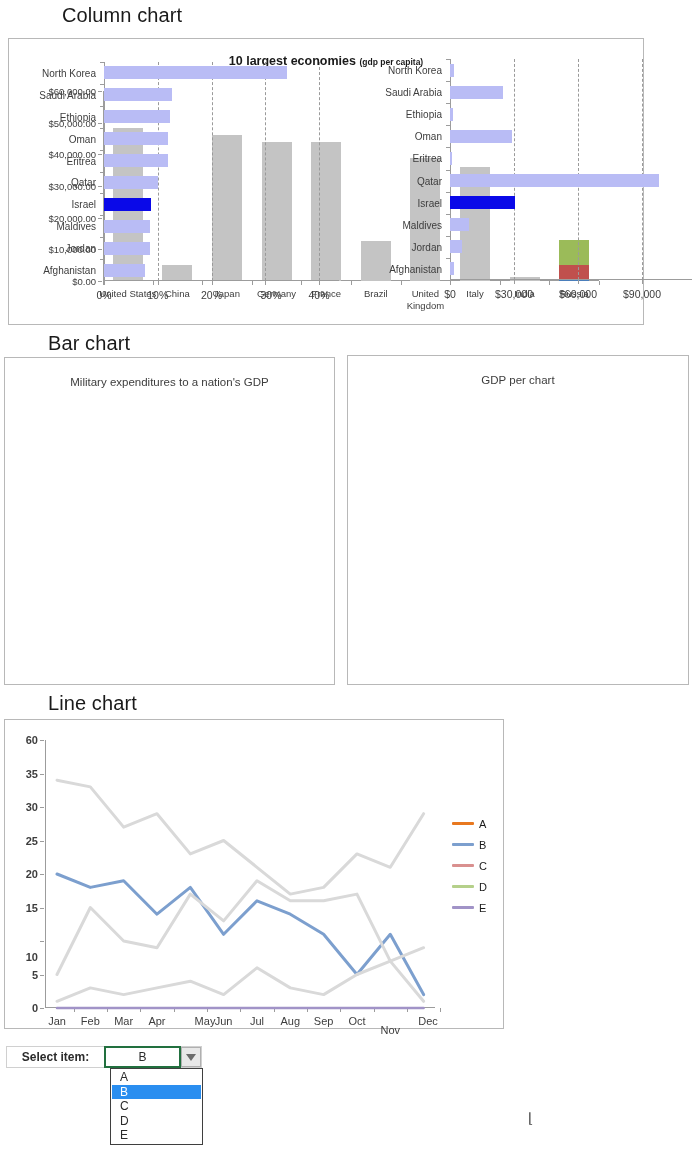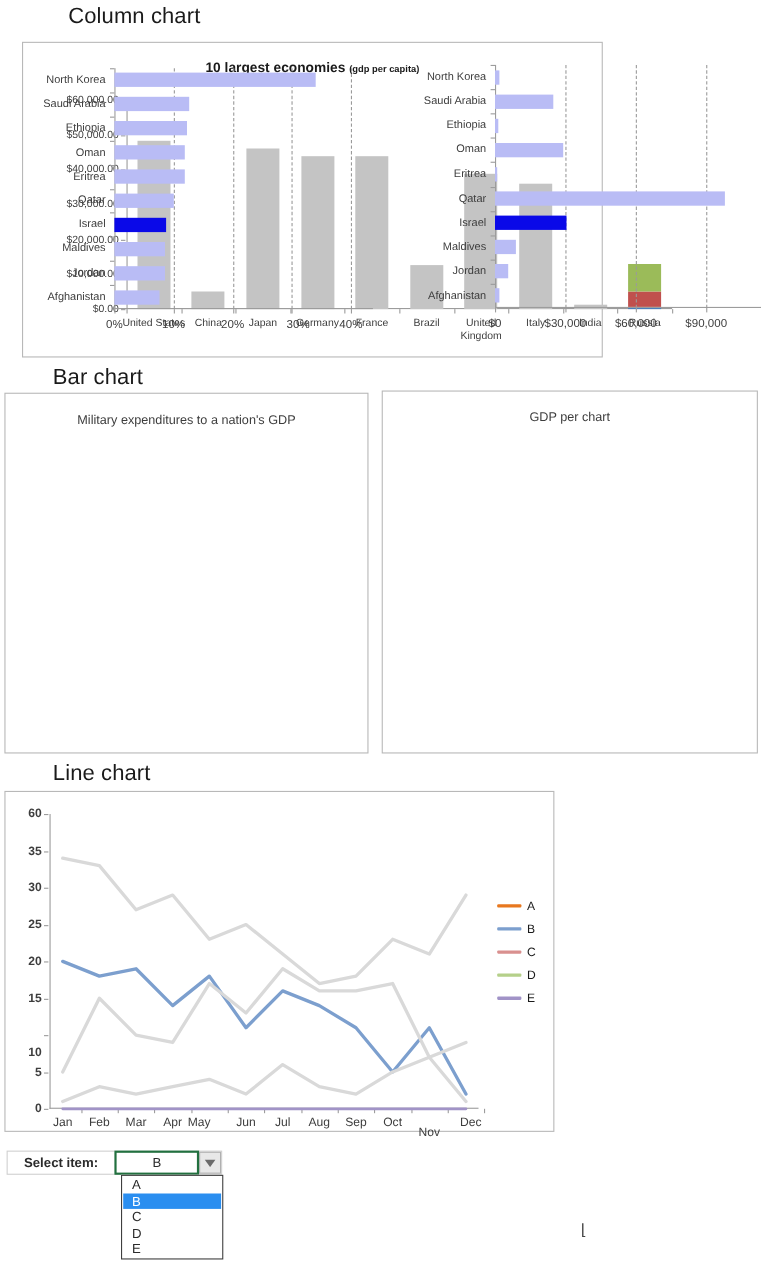--- a/index.html
+++ b/index.html
@@ -2,21 +2,21 @@
 <html><head>
 <meta charset="utf-8">
 <style>
   html,body{margin:0;padding:0;background:#ffffff;}
   body{width:692px;height:1151px;position:relative;
        font-family:"Liberation Sans", sans-serif;color:#1a1a1a;-webkit-font-smoothing:antialiased;}
   .sec-title{position:absolute;font-size:20px;color:#1a1a1a;letter-spacing:.1px;}
   .panel{position:absolute;border:1px solid #b8b8b8;background:#fff;box-sizing:border-box;}
 
   
-  #col-panel{left:20px;top:38px;width:528px;height:287px;}
+  #col-panel{left:8px;top:38px;width:636px;height:287px;}
   #col-title{position:absolute;left:0;right:0;top:15px;text-align:center;font-size:12.5px;font-weight:bold;color:#1a1a1a;}
   #col-title .sub{font-size:8.5px;font-weight:bold;}
   #col-plot{position:absolute;left:94px;top:52px;width:496px;height:190px;}
   .col-ylab{position:absolute;right:100%;margin-right:7px;font-size:9.5px;color:#3d3d3d;
             white-space:nowrap;transform:translateY(-50%);}
   .col-ytick{position:absolute;right:100%;margin-right:1px;width:4px;height:1px;background:#9c9c9c;}
   #col-axis{position:absolute;left:0;right:0;bottom:0;height:1px;background:#9c9c9c;}
   #col-yaxis{position:absolute;left:0;top:0;bottom:0;width:1px;background:#9c9c9c;}
   .col-xtick{position:absolute;bottom:-4px;width:1px;height:4px;background:#9c9c9c;}
   .colbar{position:absolute;bottom:0;width:30px;background:#c4c4c4;}
@@ -297,21 +297,21 @@
       </div>
     <div id="ln-xlabels">
         <div class="ln-xlab" style="left: 12px;">Jan</div>
         <div class="ln-xtick" style="left: 28.6636px;"></div>
         <div class="ln-xlab" style="left: 45.3273px;">Feb</div>
         <div class="ln-xtick" style="left: 61.9909px;"></div>
         <div class="ln-xlab" style="left: 78.6545px;">Mar</div>
         <div class="ln-xtick" style="left: 95.3182px;"></div>
         <div class="ln-xlab" style="left: 111.982px;">Apr</div>
         <div class="ln-xtick" style="left: 128.645px;"></div>
-        <div class="ln-xlab" style="left: 136px;">May</div>
+        <div class="ln-xlab" style="left: 160px;">May</div>
         <div class="ln-xtick" style="left: 161.973px;"></div>
         <div class="ln-xlab" style="left: 178.636px;">Jun</div>
         <div class="ln-xtick" style="left: 195.3px;"></div>
         <div class="ln-xlab" style="left: 211.964px;">Jul</div>
         <div class="ln-xtick" style="left: 228.627px;"></div>
         <div class="ln-xlab" style="left: 245.291px;">Aug</div>
         <div class="ln-xtick" style="left: 261.955px;"></div>
         <div class="ln-xlab" style="left: 278.618px;">Sep</div>
         <div class="ln-xtick" style="left: 295.282px;"></div>
         <div class="ln-xlab" style="left: 311.945px;">Oct</div>

